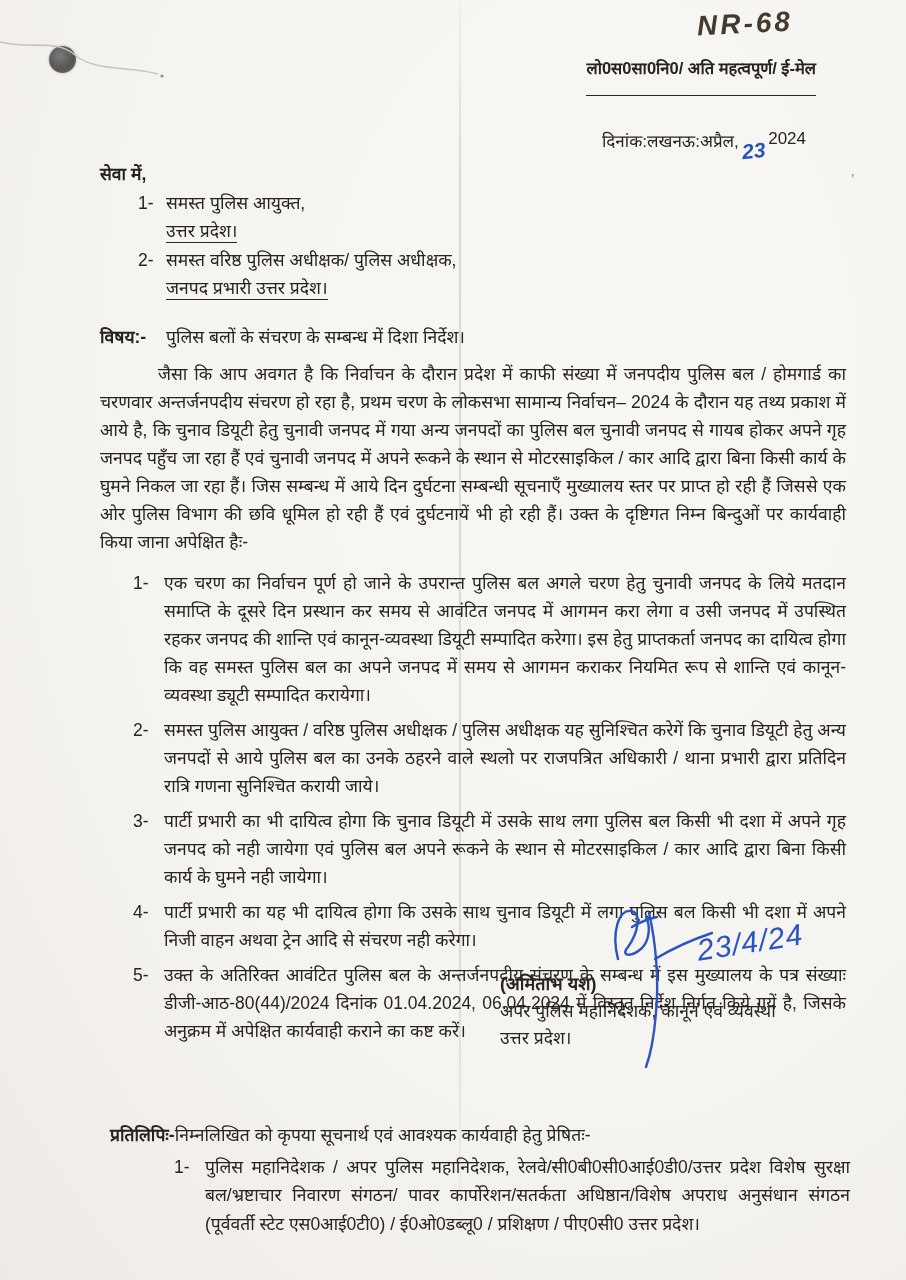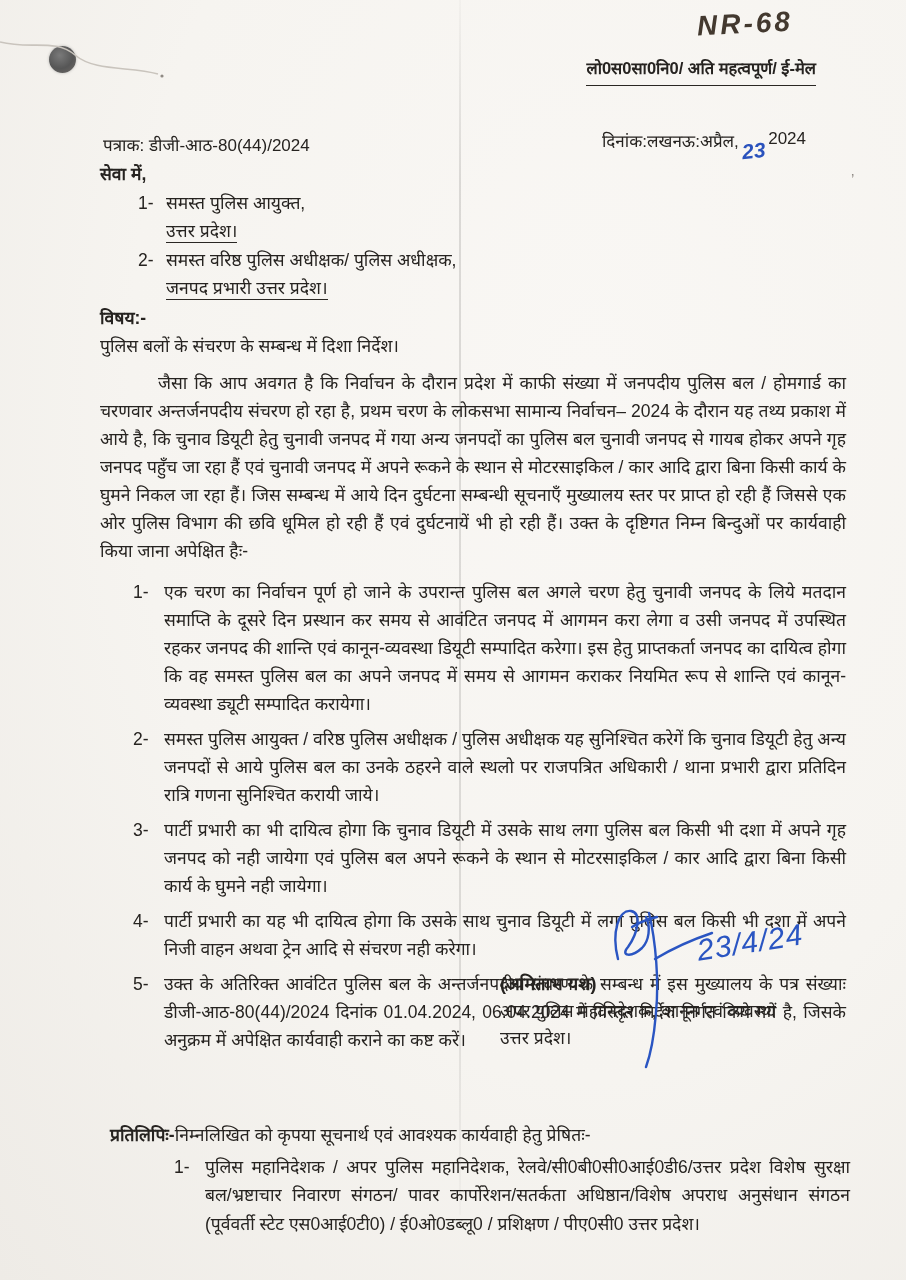--- a/index.html
+++ b/index.html
@@ -30,21 +30,21 @@
   
   .hw{color:#2a52bd;font-style:italic;}
   .nr-ref{
     position:absolute;left:697px;top:8px;
     font-size:28px;font-style:italic;letter-spacing:3px;
     color:#43392f;transform:rotate(-3deg);font-weight:600;
   }
   .classification{
     position:absolute;right:90px;top:56px;
     font-weight:bold;font-size:16.5px;
-    border-bottom:1.5px solid #2a2723;padding-bottom:6px;
+    border-bottom:1.5px solid #2a2723;padding-bottom:16px;
   }
   .main-title{
     position:absolute;left:103px;top:82px;width:748px;
     display:flex;justify-content:space-between;
     font-size:30px;font-weight:bold;color:#201d19;
   }
   .letter-no{position:absolute;left:103px;top:133px;font-size:17px;}
   .date-line{
     position:absolute;right:100px;top:129px;font-size:17px;
     display:flex;align-items:flex-start;
@@ -56,21 +56,21 @@
   
   .content{
     position:absolute;left:100px;top:160px;width:746px;
     font-size:17.5px;line-height:28px;
   }
   .salutation{font-weight:bold;}
   .addr-list{margin-left:38px;}
   .addr-item{display:flex;margin-top:1px;}
   .addr-num{width:28px;flex:none;}
   .u{border-bottom:1.3px solid #2a2723;padding-bottom:1px;}
-  .subject-row{display:flex;margin-top:2px;flex-direction:column;}
+  .subject-row{display:flex;margin-top:21px;}
   .subject-label{font-weight:bold;width:66px;flex:none;}
   .intro{
     margin-top:9px;text-align:justify;text-indent:58px;
   }
   .points{margin-top:13px;margin-left:33px;}
   .point{display:flex;margin-bottom:7px;}
   .point-num{width:31px;flex:none;}
   .point-text{flex:1;text-align:justify;}
   
   .sig-wrap{position:absolute;left:585px;top:897px;width:250px;height:180px;}
@@ -97,21 +97,20 @@
   <div class="punch-hole"></div>
   <svg class="crease-svg" width="220" height="110" viewBox="0 0 220 110">
     <path d="M0 42 C 30 50, 55 38, 75 55 C 95 72, 130 66, 158 74" stroke="#c9c4bd" stroke-width="1.6" fill="none"></path>
     <circle cx="162" cy="76" r="1.6" fill="#8f8a84"></circle>
   </svg>
   <div class="fold-line"></div>
   <div class="speck" style="left:851px;top:170px;">’</div>
 
   <div class="nr-ref">NR-68</div>
   <div class="classification">लो0स0सा0नि0/ अति महत्वपूर्ण/ ई-मेल</div>
-  <div class="letter-no">पत्राक: डीजी-आठ-80(44)/2024</div>
   <div class="date-line">
     <span>दिनांक:लखनऊ:अप्रैल,</span>
     <span class="hw hw-day">23</span>
     <span>2024</span>
   </div>
 
   <div class="content">
     <div class="salutation">सेवा में,</div>
 
     <div class="addr-list">
@@ -177,17 +176,17 @@
     <div>अपर पुलिस महानिदेशक, कानून एवं व्यवस्था</div>
     <div>उत्तर प्रदेश।</div>
   </div>
 
   <div class="copy">
     <div>
       <span class="copy-label">प्रतिलिपिः-</span><span>निम्नलिखित को कृपया सूचनार्थ एवं आवश्यक कार्यवाही हेतु प्रेषितः-</span>
     </div>
     <div class="copy-item">
       <span class="copy-num">1-</span>
-      <span class="copy-text">पुलिस महानिदेशक / अपर पुलिस महानिदेशक, रेलवे/सी0बी0सी0आई0डी6/उत्तर प्रदेश विशेष सुरक्षा बल/भ्रष्टाचार निवारण संगठन/ पावर कार्पोरेशन/सतर्कता अधिष्ठान/विशेष अपराध अनुसंधान संगठन (पूर्ववर्ती स्टेट एस0आई0टी0) / ई0ओ0डब्लू0 / प्रशिक्षण / पीए0सी0 उत्तर प्रदेश।</span>
+      <span class="copy-text">पुलिस महानिदेशक / अपर पुलिस महानिदेशक, रेलवे/सी0बी0सी0आई0डी0/उत्तर प्रदेश विशेष सुरक्षा बल/भ्रष्टाचार निवारण संगठन/ पावर कार्पोरेशन/सतर्कता अधिष्ठान/विशेष अपराध अनुसंधान संगठन (पूर्ववर्ती स्टेट एस0आई0टी0) / ई0ओ0डब्लू0 / प्रशिक्षण / पीए0सी0 उत्तर प्रदेश।</span>
     </div>
   </div>
 
 </div>
 
 </body></html>

